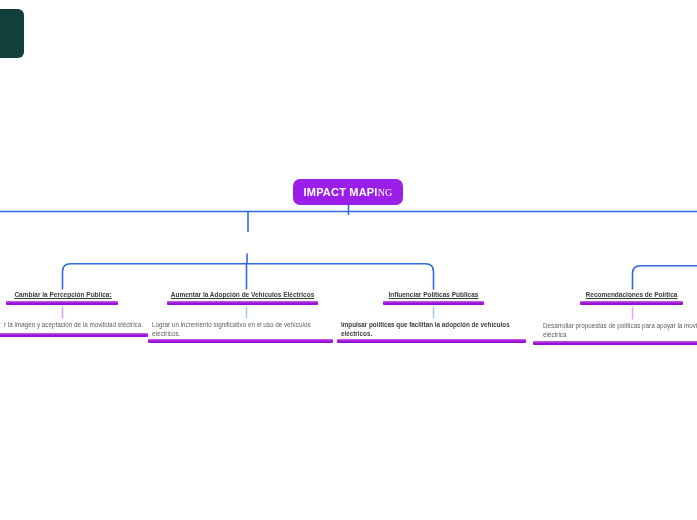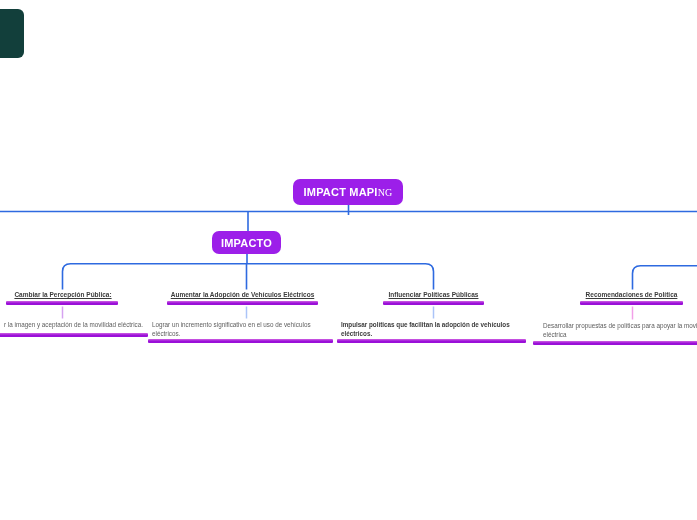--- a/index.html
+++ b/index.html
@@ -61,23 +61,20 @@
     <path stroke-width="1.5" d="M632.5 306.5 V319.5" style="stroke: rgb(242, 160, 232);"></path>
   </svg>
 
   <div class="abs toolbar-frag" style="background: rgb(18, 63, 59);"></div>
 
   <div class="abs node" id="root-node" style="background: rgb(156, 31, 233);">
     <span>IMPACT MAPI</span>
       <span class="serif">NG</span>
   </div>
 
-  <div class="abs node" id="central-node" style="background: rgb(156, 31, 233);">
-    <span>IMPACTO</span>
-  </div>
 
   <div class="abs topic-title" style="left: 2px; top: 290px; width: 122px; color: rgb(59, 59, 59);">Cambiar la Percepción Pública:</div>
   <div class="abs bar" style="left:6px;top:301px;width:112px;"></div>
   <div class="abs detail right-clip" style="left: -60px; top: 320px; width: 203px; color: rgb(93, 93, 93);">
     <div>r la imagen y aceptación de la movilidad eléctrica.</div>
   </div>
   <div class="abs bar" style="left:-60px;top:333px;width:208px;"></div>
 
   <div class="abs topic-title" style="left: 167px; top: 290px; width: 151px; color: rgb(59, 59, 59);">Aumentar la Adopción de Vehículos Eléctricos</div>
   <div class="abs bar" style="left:167px;top:301px;width:151px;"></div>

